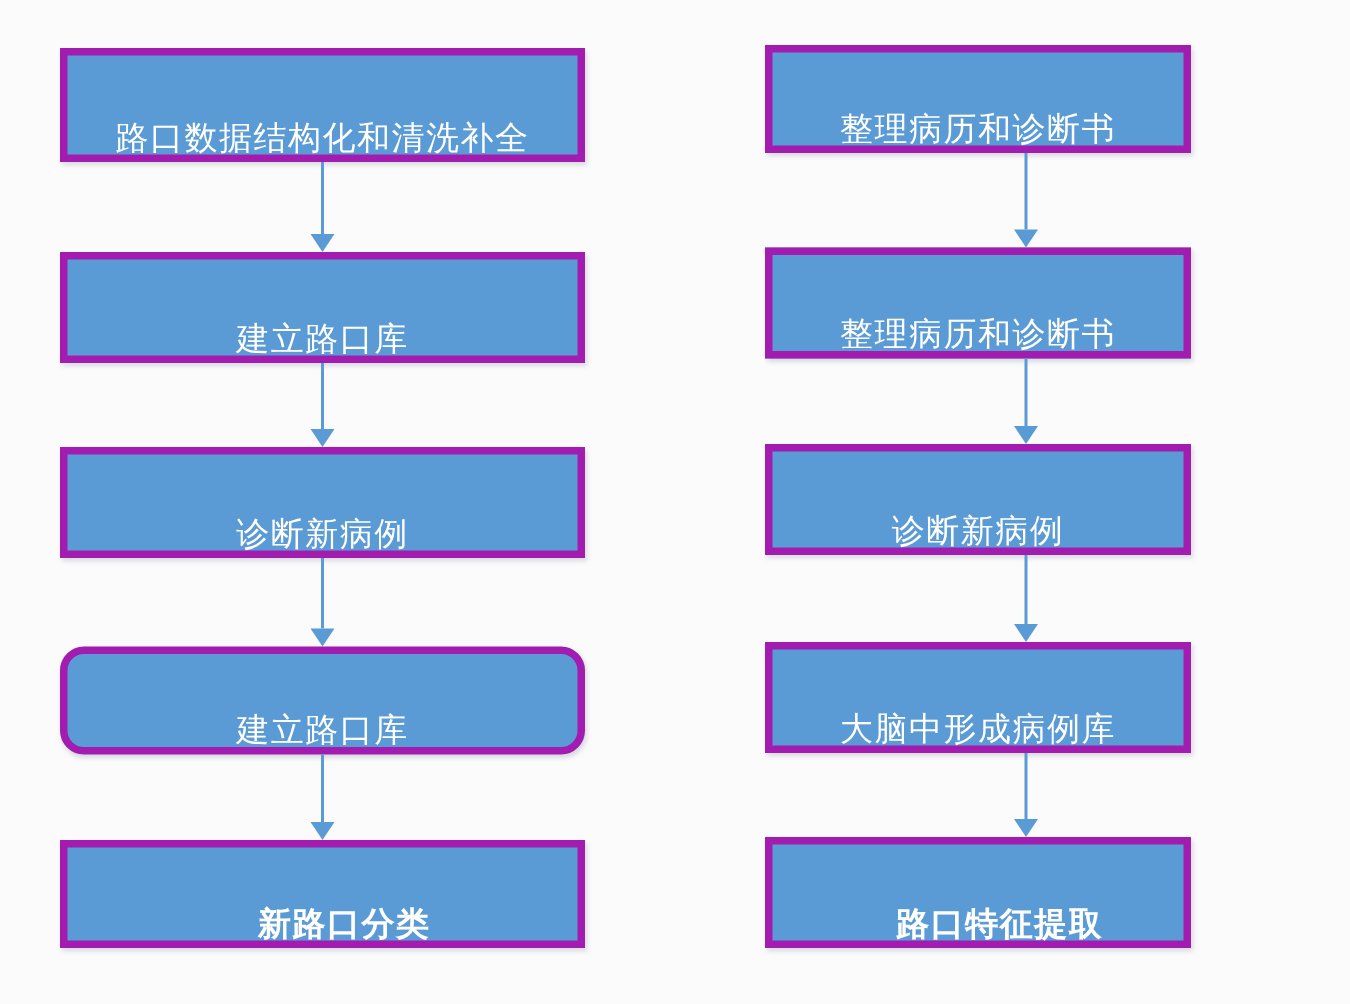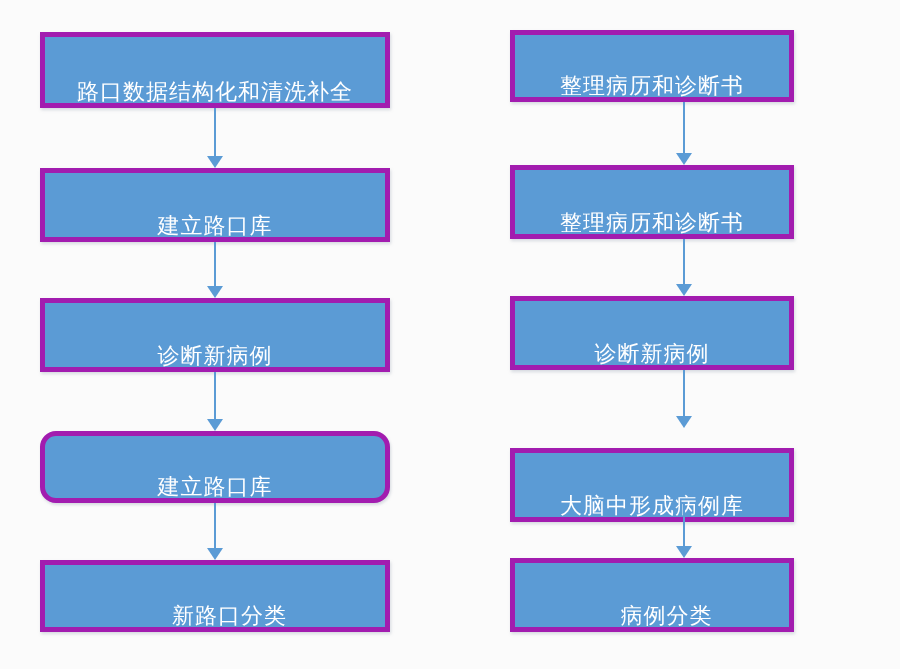--- a/index.html
+++ b/index.html
@@ -36,42 +36,42 @@
     align-items: flex-end;
     justify-content: center;
     color: #ffffff;
     font-size: 22px;
     letter-spacing: 1px;
     line-height: 1;
     text-align: center;
     user-select: none;
   }
   .node.strong {
-    font-weight: normal;
+    font-weight: bold;
     padding-left: 29px;
   }
   .node .node-label {
     display: block;
     white-space: nowrap;
   }
 
   
   #L .node { left: 40px; width: 350px; }
   #L .n1 { top: 32px;  height: 76px; }
   #L .n2 { top: 168px; height: 74px; }
   #L .n3 { top: 298px; height: 74px; }
   #L .n4 { top: 431px; height: 72px; border-radius: 16px; }
   #L .n5 { top: 560px; height: 72px; }
 
   
   #R .node { left: 60px; width: 284px; }
   #R .n1 { top: 30px;  height: 72px; }
   #R .n2 { top: 165px; height: 74px; }
   #R .n3 { top: 296px; height: 74px; }
-  #R .n4 { top: 448px; height: 74px; }
+  #R .n4 { top: 428px; height: 74px; }
   #R .n5 { top: 558px; height: 74px; }
 
   
   .arrow {
     position: absolute;
     width: 16px;
   }
   .arrow .shaft {
     position: absolute;
     left: 7px;
@@ -187,19 +187,19 @@
       <div class="node n4">
         <span class="node-label">大脑中形成病例库</span>
       </div>
 
       <div class="arrow a4">
         <span class="shaft" style="height:44px"></span>
         <span class="head"></span>
       </div>
 
       <div class="node n5 strong">
-        <span class="node-label">病例分类</span>
+        <span class="node-label">路口特征提取</span>
       </div>
 
     </div>
   </div>
 
 </div>
 
 </body></html>

